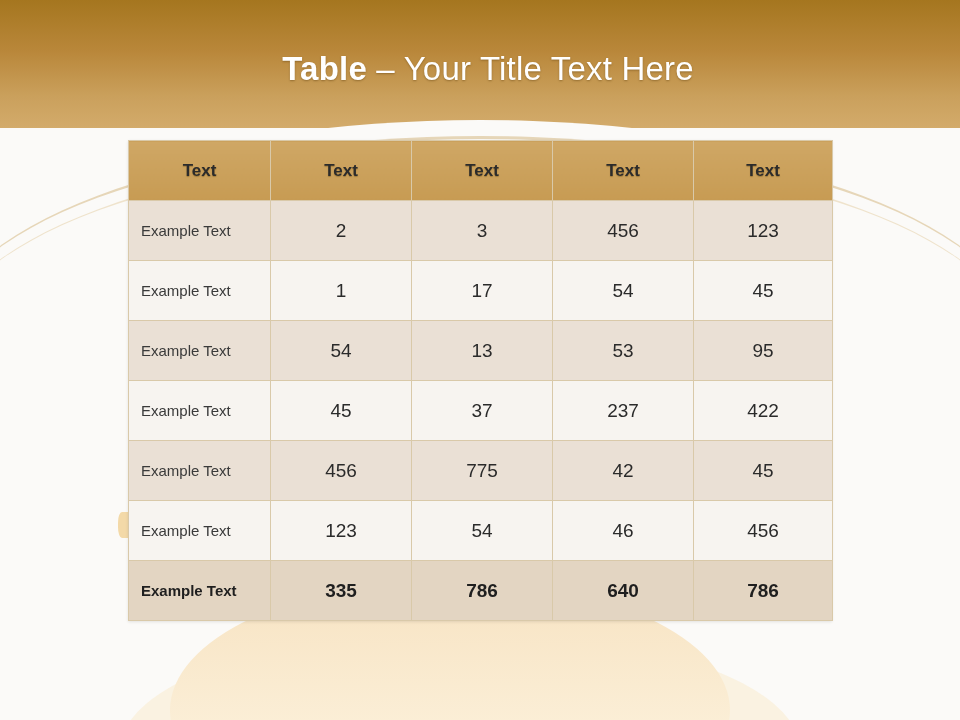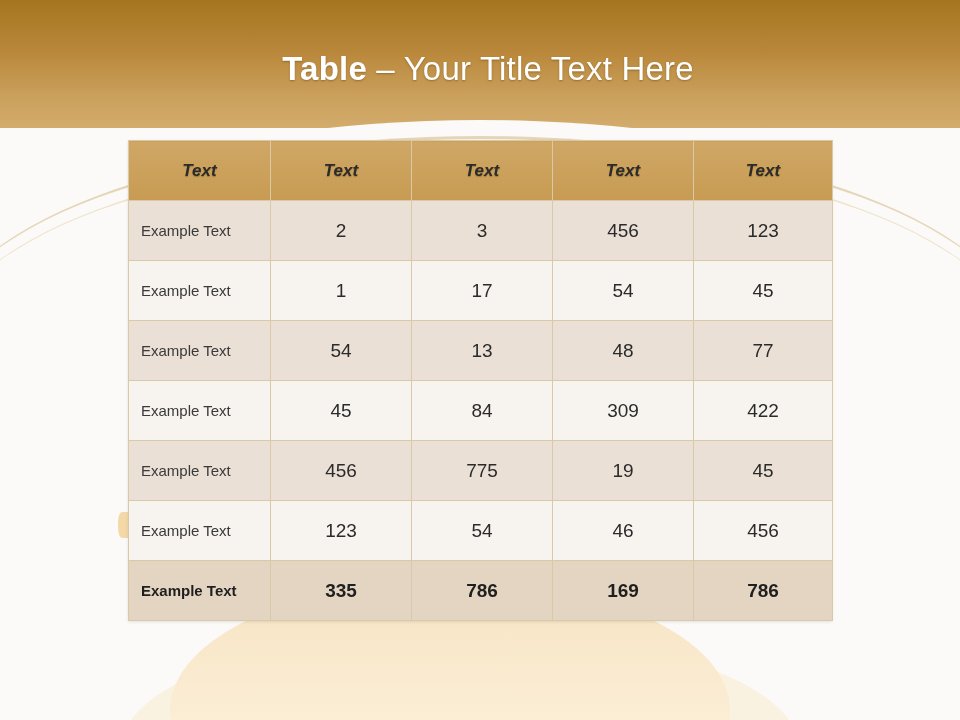--- a/index.html
+++ b/index.html
@@ -131,21 +131,20 @@
     color: #2b2b2b;
   }
   thead th {
     background: linear-gradient(180deg, #cfa765 0%, #c79b53 100%);
     color: #ffffff;
     font-weight: bold;
     font-size: 19px;
     text-align: center;
     text-shadow: 0 1px 1px rgba(120, 85, 25, 0.5);
     border-color: #c09a57;
-    font-style: italic;
   }
   thead th.first {
     text-align: center;
   }
   tbody td {
     text-align: center;
   }
   tbody td.label {
     text-align: left;
     font-size: 15px;
@@ -223,48 +222,48 @@
           <td class="label">Example Text</td>
           <td class="num">1</td>
           <td class="num">17</td>
           <td class="num">54</td>
           <td class="num">45</td>
         </tr>
         <tr class="odd">
           <td class="label">Example Text</td>
           <td class="num">54</td>
           <td class="num">13</td>
-          <td class="num">48</td>
-          <td class="num">77</td>
+          <td class="num">53</td>
+          <td class="num">95</td>
         </tr>
         <tr class="even">
           <td class="label">Example Text</td>
           <td class="num">45</td>
-          <td class="num">84</td>
-          <td class="num">309</td>
+          <td class="num">37</td>
+          <td class="num">237</td>
           <td class="num">422</td>
         </tr>
         <tr class="odd">
           <td class="label">Example Text</td>
           <td class="num">456</td>
           <td class="num">775</td>
-          <td class="num">19</td>
+          <td class="num">42</td>
           <td class="num">45</td>
         </tr>
         <tr class="even">
           <td class="label">Example Text</td>
           <td class="num">123</td>
           <td class="num">54</td>
           <td class="num">46</td>
           <td class="num">456</td>
         </tr>
         <tr class="total">
           <td class="label">Example Text</td>
           <td class="num">335</td>
           <td class="num">786</td>
-          <td class="num">169</td>
+          <td class="num">640</td>
           <td class="num">786</td>
         </tr>
       </tbody>
     </table>
   </div>
 
 </div>
 
 </body></html>

